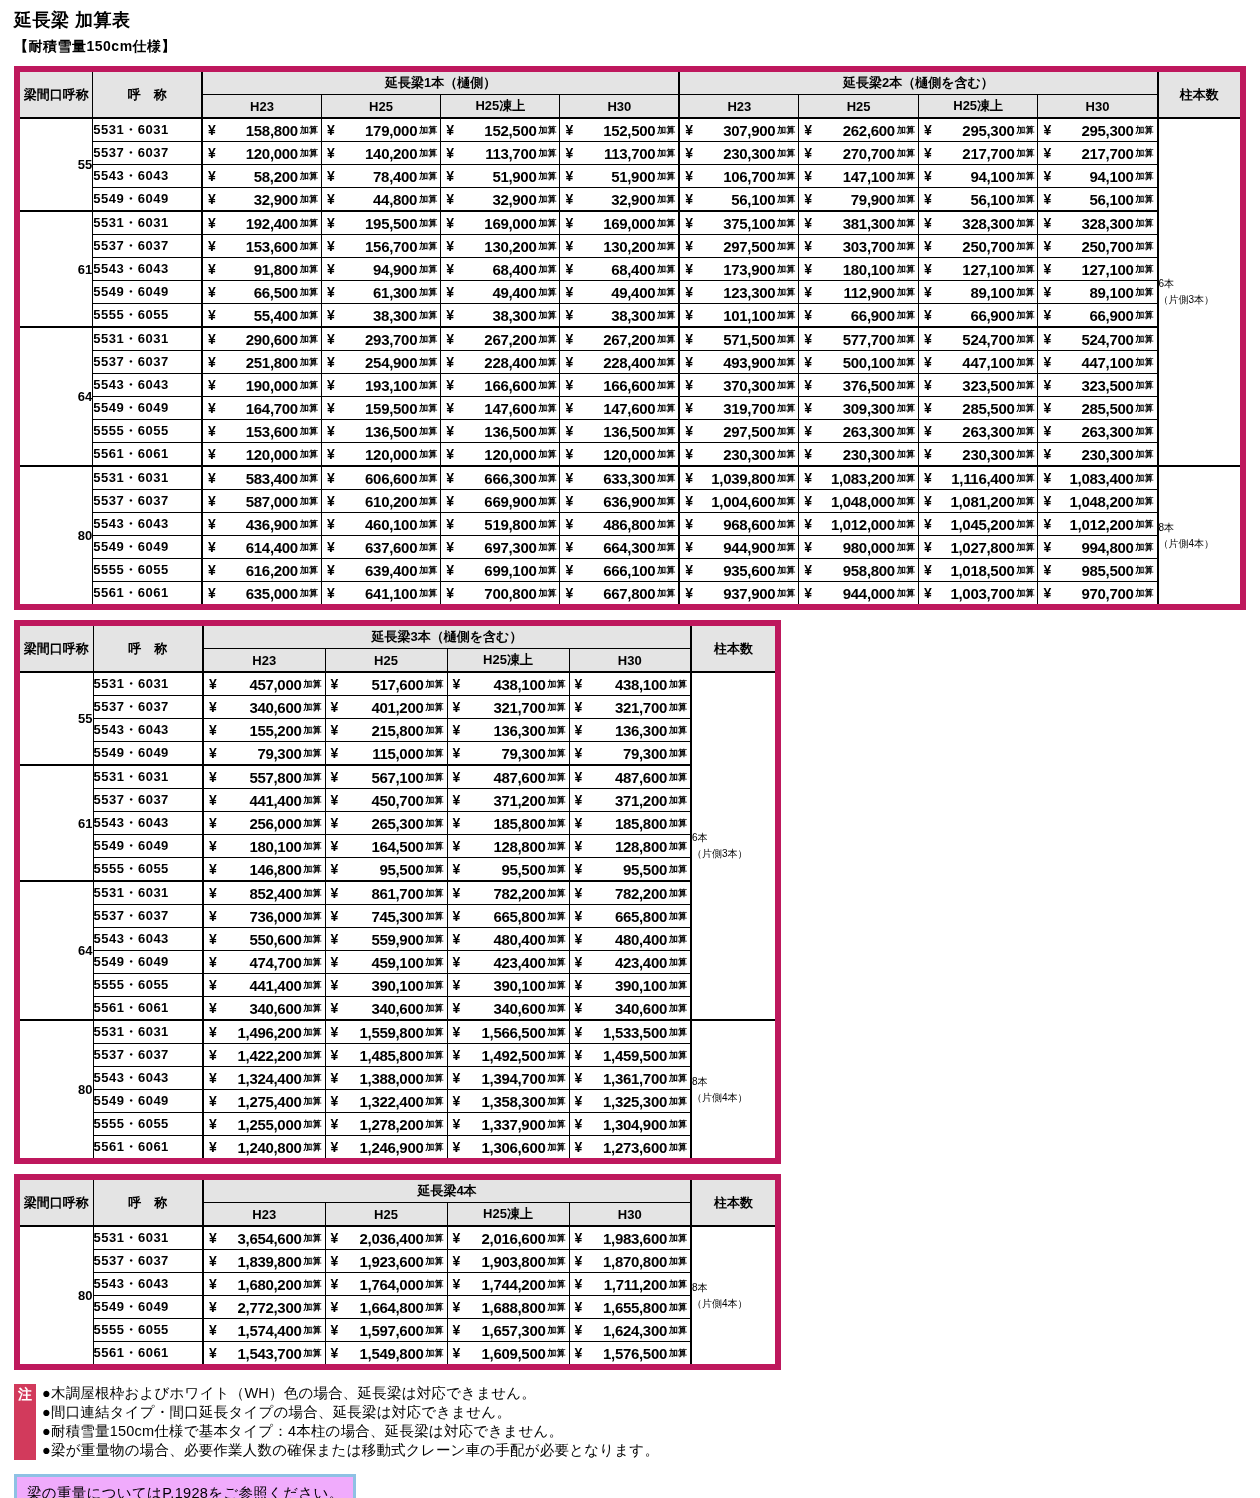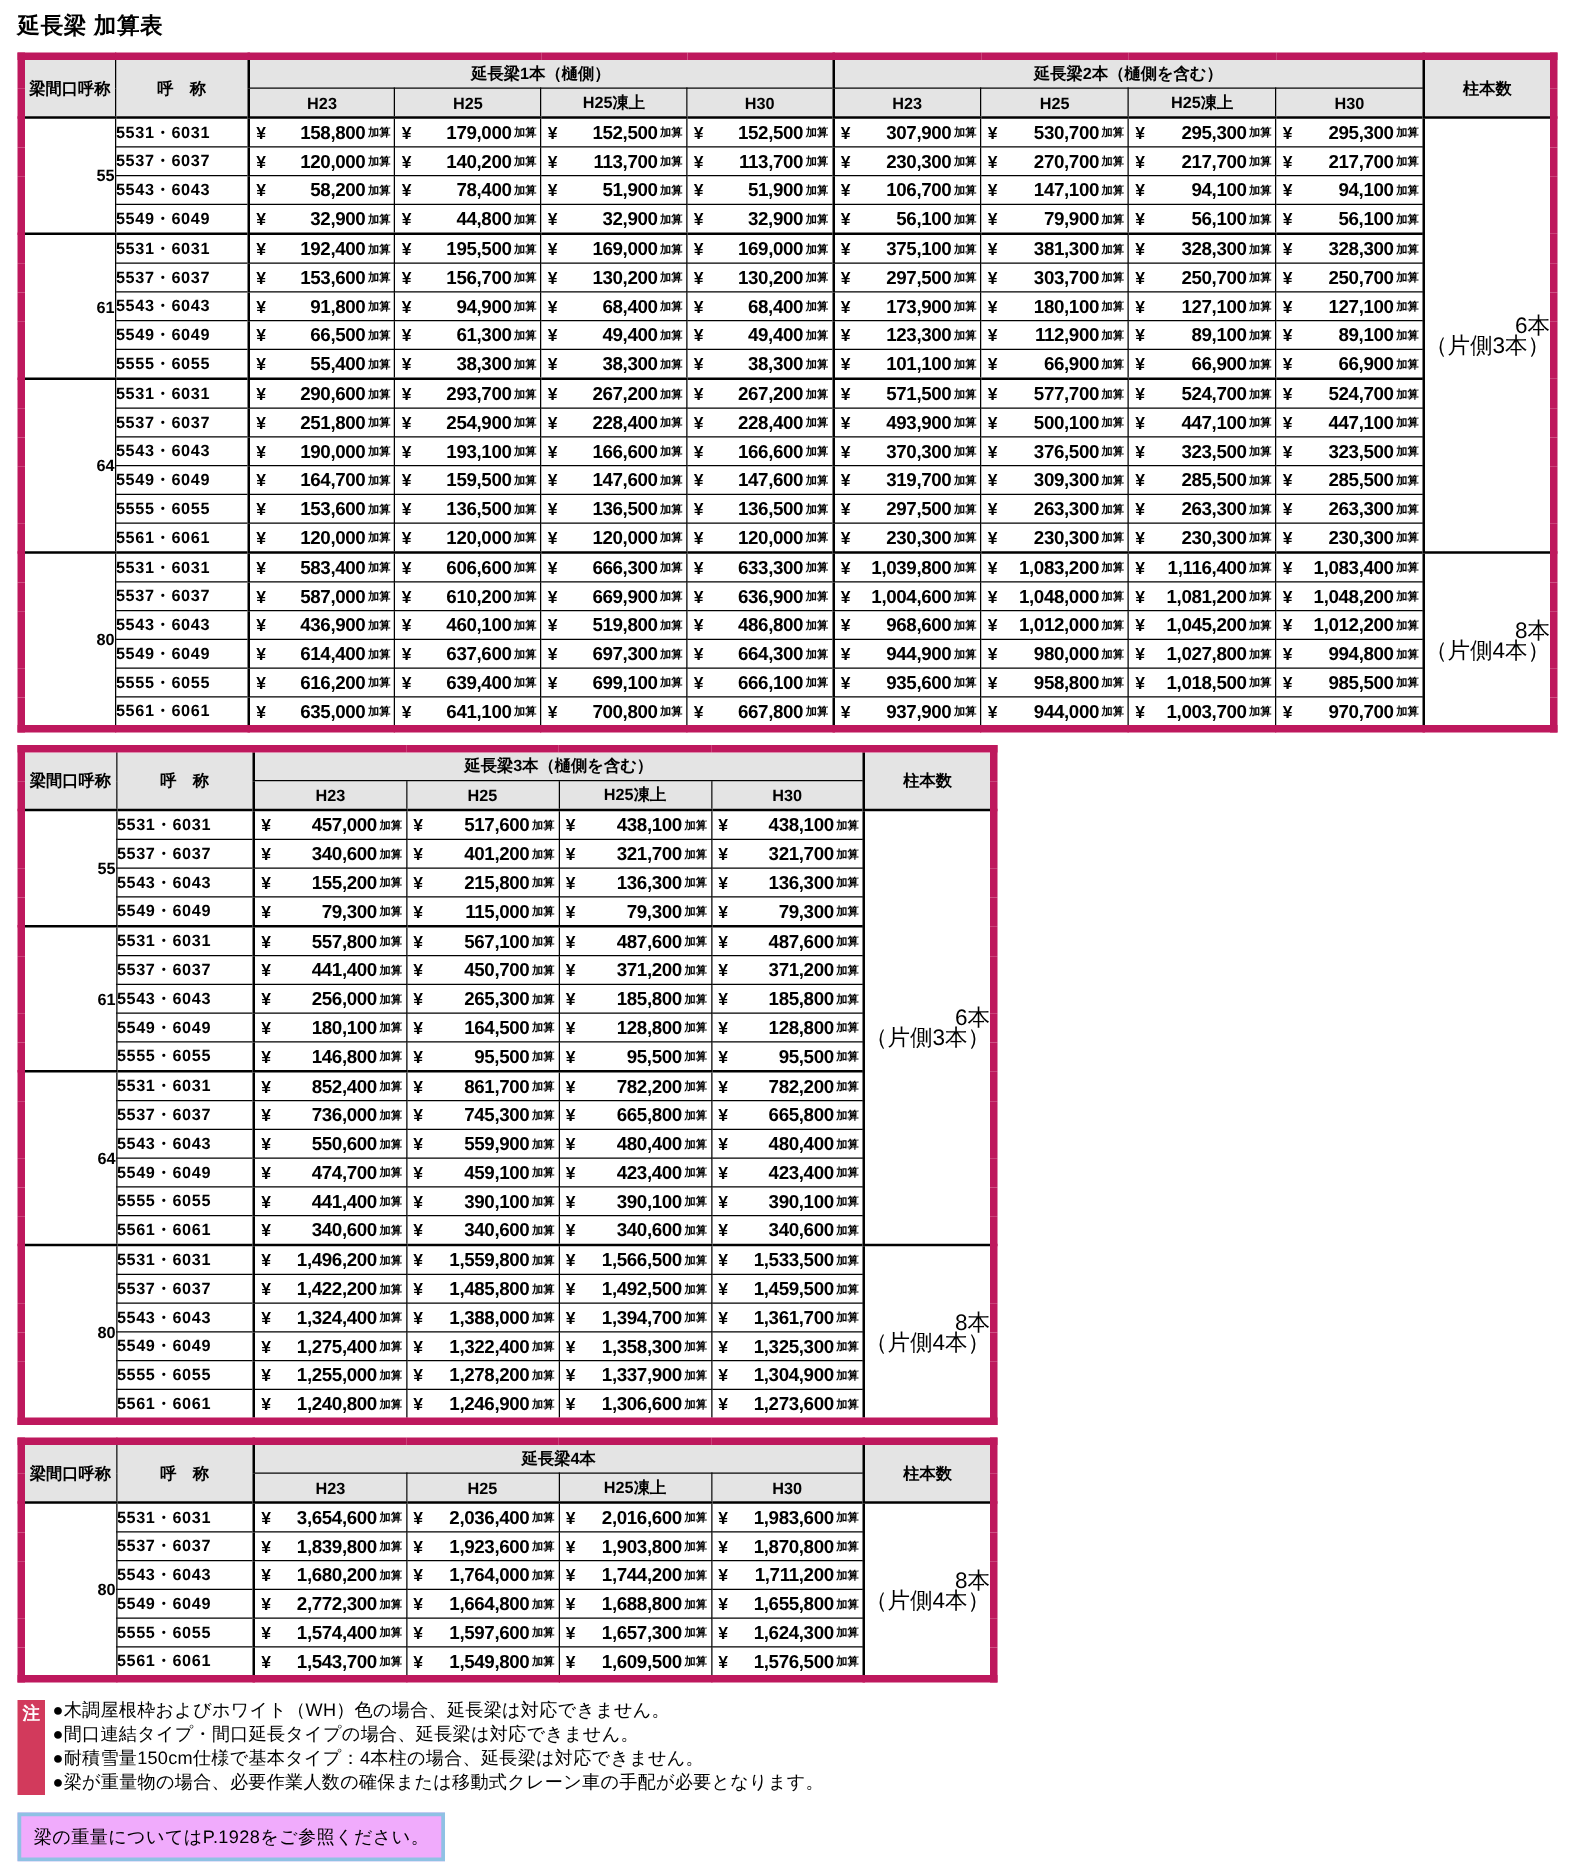--- a/index.html
+++ b/index.html
@@ -31,41 +31,42 @@
   }
   .price-table td{vertical-align:middle;}
   td.span-cell{font-size:13px;font-weight:bold;text-align:right;}
   td.model-cell{font-size:13px;font-weight:bold;text-align:left;letter-spacing:.5px;}
   td.price-cell .pc{
     display:flex;align-items:center;padding:0 3px 0 5px;
   }
   td.price-cell .yen{font-size:14px;font-weight:bold;}
   td.price-cell .amt{flex:1;text-align:right;font-size:15px;font-weight:bold;letter-spacing:-0.3px;}
   td.price-cell .suf{font-size:9px;font-weight:bold;padding-left:2px;}
-  td.pillar-cell{font-size:18px;text-align:right;line-height:16px;}
+  td.pillar-cell{font-size:10px;text-align:left;line-height:16px;}
   .bl2{border-left-width:2px !important;}
   .bt2{border-top-width:2px !important;}
   .notes{display:flex;margin-top:14px;}
   .note-badge{
     width:22px;min-height:74px;color:#fff;font-size:14px;font-weight:bold;
     display:flex;justify-content:center;padding-top:2px;box-sizing:border-box;
     background:#d23a5c;
   }
   .note-list{list-style:none;margin:0;padding:0 0 0 6px;}
   .note-list li{font-size:14.5px;line-height:19px;letter-spacing:.2px;}
   .ref-box{
     display:inline-block;margin-top:14px;border:3px solid #8fc1e4;background:#f0abfc;
     font-size:14.5px;padding:7px 10px;letter-spacing:.3px;
   }
 </style>
 <style>.price-table th{background:#e4e4e4}</style></head>
 <body>
 
 <div class="page">
   <div class="title">延長梁 加算表</div>
+  <div class="subtitle">【耐積雪量150cm仕様】</div>
 
   <div class="tables" id="tables">
       <table class="price-table">
         <colgroup>
           <col style="width: 76px;">
           <col style="width: 110px;">
           <col style="width: 120px;">
           <col style="width: 120px;">
           <col style="width: 120px;">
           <col style="width: 120px;">
@@ -129,21 +130,21 @@
             <td class="price-cell bl2 bt2">
               <div class="pc">
                 <span class="yen">¥</span>
                 <span class="amt">307,900</span>
                 <span class="suf">加算</span>
               </div>
             </td>
             <td class="price-cell bt2">
               <div class="pc">
                 <span class="yen">¥</span>
-                <span class="amt">530,700</span>
+                <span class="amt">262,600</span>
                 <span class="suf">加算</span>
               </div>
             </td>
             <td class="price-cell bt2">
               <div class="pc">
                 <span class="yen">¥</span>
                 <span class="amt">295,300</span>
                 <span class="suf">加算</span>
               </div>
             </td>

